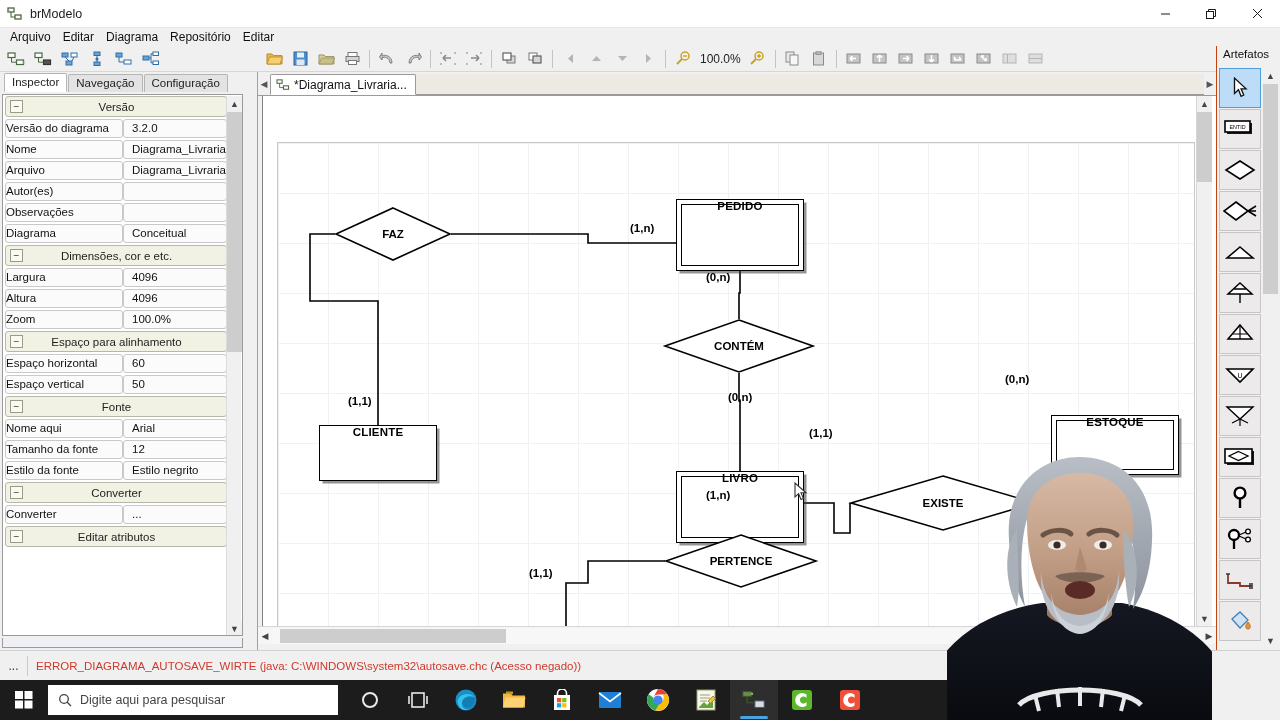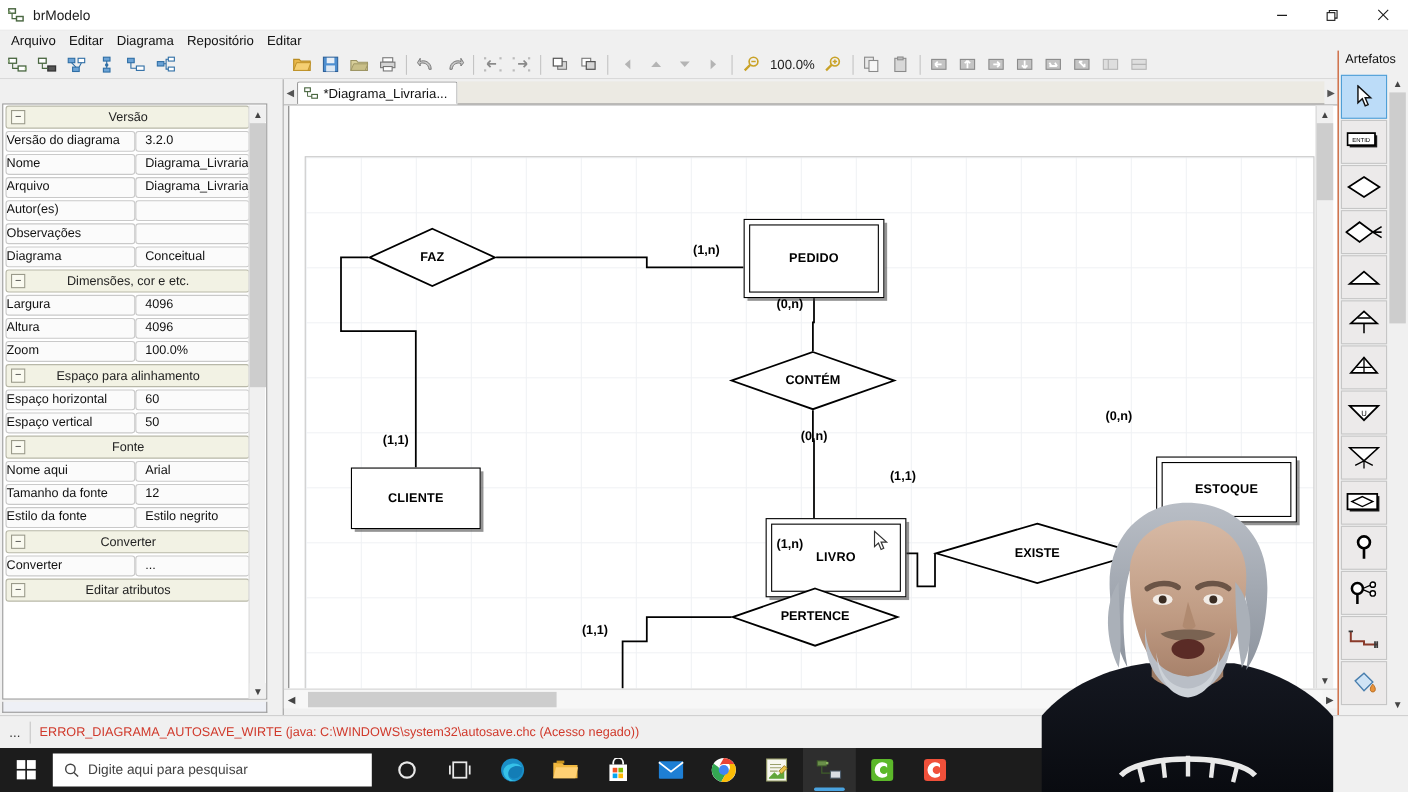--- a/index.html
+++ b/index.html
@@ -129,21 +129,21 @@
     position:absolute; left:19px; top:46px; width:918px; height:520px; background:#ffffff;
     border:1px solid #c8c8c8;
     background-image:
       linear-gradient(to right, #eff1f4 1px, transparent 1px),
       linear-gradient(to bottom, #eff1f4 1px, transparent 1px);
     background-size: 50px 50px;
   }
   .entity {
     position:absolute; background:#fff; border:1.6px solid #000;
     box-shadow: 3px 3px 0 -0.5px rgba(60,60,60,0.55);
-    display:flex; align-items:center; justify-content:center;
+    display:flex; justify-content:center;
   }
   .entity.weak::after {
     content:""; position:absolute; left:4px; top:4px; right:4px; bottom:4px;
     border:1.6px solid #000; pointer-events:none;
   }
   .entity span {
     font-size:11.5px; font-weight:bold; color:#000; letter-spacing:0.2px; z-index:2;
   }
   .rel { position:absolute; }
   .rel svg { display:block; overflow:visible; }
@@ -305,20 +305,25 @@
       <svg width="18" height="16" viewBox="0 0 18 16">
         <rect x="1" y="5" width="6" height="4" fill="#6ba3d6" stroke="#2f6ea5" stroke-width="1"></rect>
         <rect x="11" y="1" width="5.5" height="3.5" fill="#fff" stroke="#2f6ea5" stroke-width="1"></rect>
         <rect x="11" y="10" width="5.5" height="3.5" fill="#fff" stroke="#2f6ea5" stroke-width="1"></rect>
         <path d="M7 7 H9 V2.8 H11 M9 7 V11.8 H11" fill="none" stroke="#2f6ea5" stroke-width="1"></path>
       </svg>
     </div>
   </div>
 
   <div class="leftpanel">
+    <div class="tabstrip">
+      <div class="tabx active">Inspector</div>
+      <div class="tabx">Navegação</div>
+      <div class="tabx">Configuração</div>
+    </div>
 
     <div class="proplist">
       <div style="position:absolute;left:0;top:0;width:226px;">
 
         <div class="grp">
           <div class="minus">−</div>
           <div class="gtitle">Versão</div>
         </div>
         <div class="row">
           <div class="cellA">Versão do diagrama</div>
@@ -627,21 +632,21 @@
           <path d="M387 418 L310 418 L310 440 L288 440 L288 498"></path>
         </g>
       </svg>
 
       <div class="entity weak" style="left:398px; top:56px; width:128px; height:72px;">
         <span>PEDIDO</span>
       </div>
       <div class="entity" style="left:41px; top:282px; width:118px; height:56px;">
         <span>CLIENTE</span>
       </div>
-      <div class="entity weak" style="left:418px; top:328px; width:128px; height:72px;">
+      <div class="entity weak" style="left:398px; top:328px; width:128px; height:72px;">
         <span>LIVRO</span>
       </div>
       <div class="entity weak" style="left:773px; top:272px; width:128px; height:60px;">
         <span>ESTOQUE</span>
       </div>
 
       <div class="rel" style="left:57px; top:64px; width:116px; height:54px;">
         <svg width="116" height="54" viewBox="0 0 116 54">
             <polygon points="58,1 115,27 58,53 1,27" fill="#fff" stroke="#000" stroke-width="1.6"></polygon>
           </svg>

